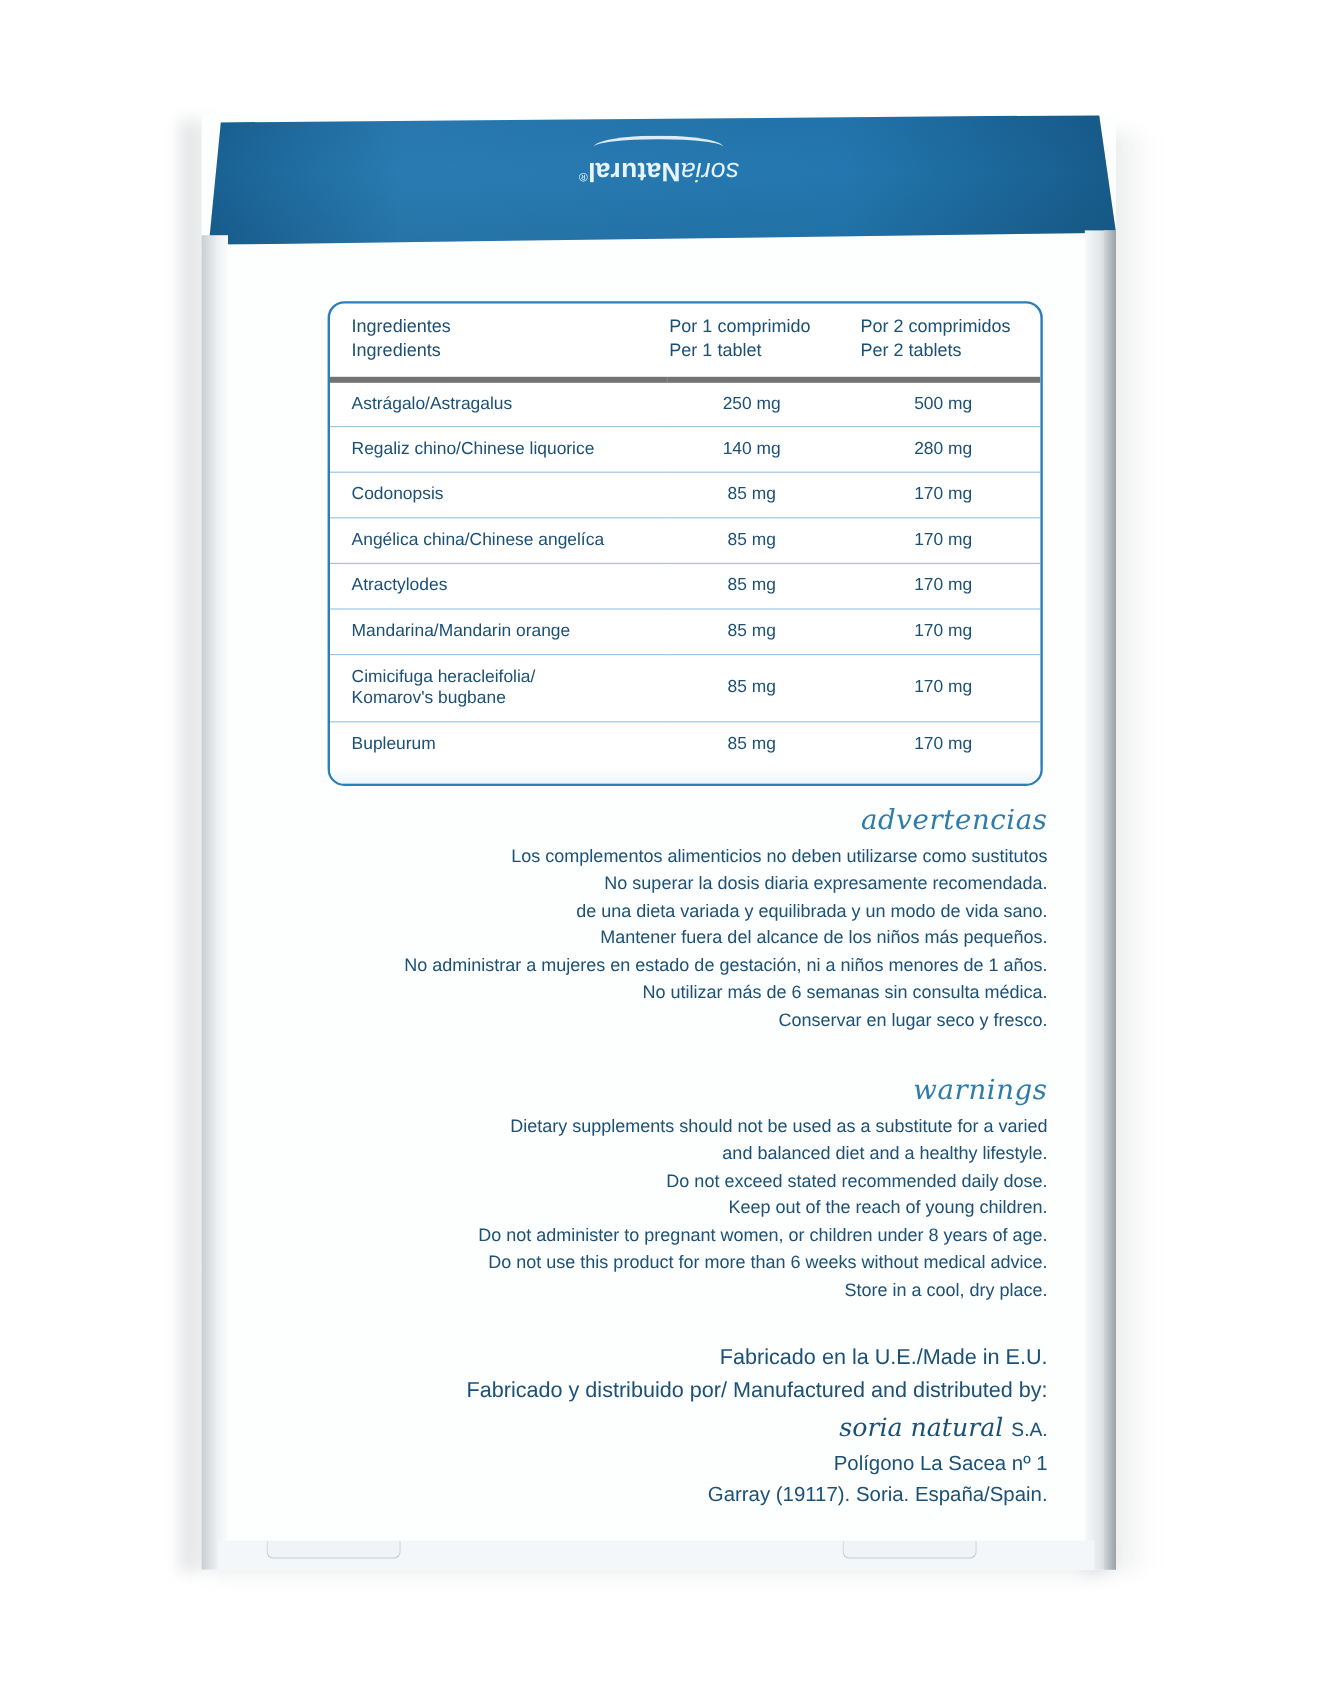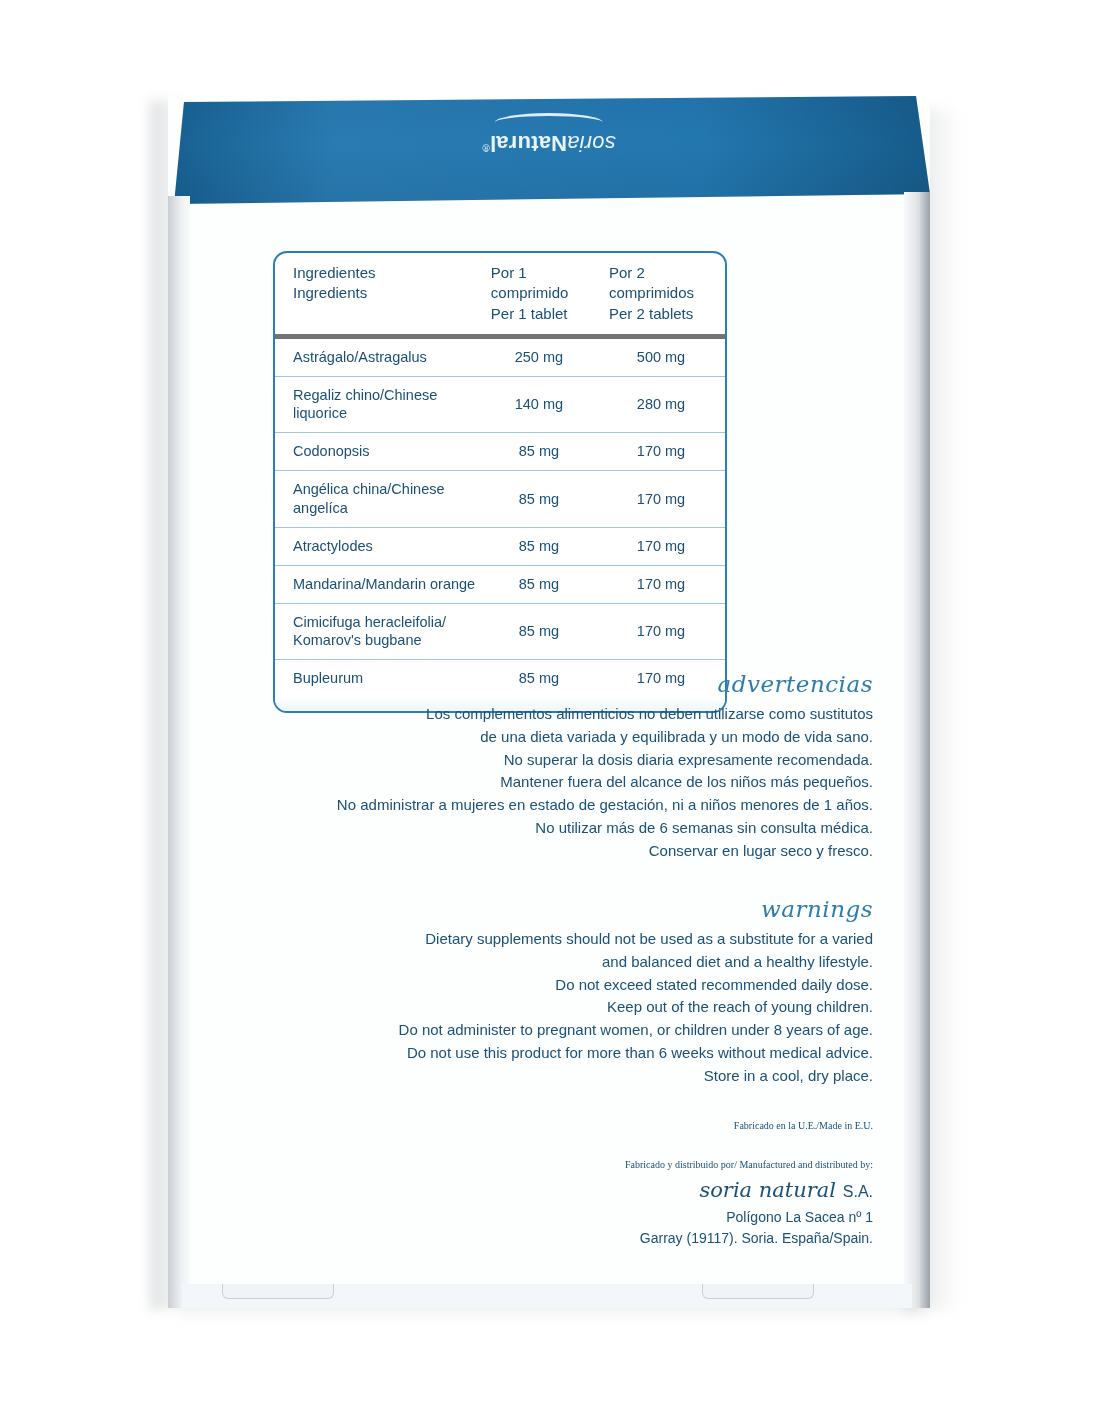--- a/index.html
+++ b/index.html
@@ -152,21 +152,21 @@
     border-right: 1px solid #c9d0d5;
     border-radius: 0 0 6px 6px;
     background: #f0f4f6;
   }
 
   
   .ingredients-card {
     position: absolute;
     left: 105px;
     top: 155px;
-    width: 454px;
+    width: 596px;
     border: 2px solid #2a7fb8;
     border-radius: 14px;
     background: #ffffff;
     box-sizing: border-box;
     padding: 0;
     overflow: hidden;
   }
   .ing-table {
     width: 100%;
     border-collapse: collapse;
@@ -216,38 +216,37 @@
     color: #2f7cab;
     margin-bottom: 6px;
     letter-spacing: 0.5px;
   }
   .para-line {
     font-size: 15px;
     line-height: 1.52;
     color: #1b5077;
   }
   .small-line {
-    font-size: 10px;
+    font-size: 18px;
     line-height: 1.5;
     color: #1b5077;
-    font-family: Liberation Serif, serif;
   }
   .maker-name {
     font-family: "DejaVu Serif", serif;
     font-style: italic;
     font-size: 21px;
     color: #1b5077;
   }
   .maker-name .sa {
     font-family: "Liberation Sans", sans-serif;
     font-style: normal;
     font-size: 16px;
   }
   .addr {
-    font-size: 14px;
+    font-size: 17px;
     line-height: 1.5;
     color: #1b5077;
   }
 </style>
 </head>
 <body>
 
 <div id="photo">
 
   <div class="box-shadow-left"></div>
@@ -328,22 +327,22 @@
             </tr>
           </tbody>
       </table>
       <div class="card-bottom-fade"></div>
     </div>
 
     <div class="text-block" style="top: 575px;">
       <div class="script-title">advertencias</div>
       <div id="adv-lines">
           <div class="para-line">Los complementos alimenticios no deben utilizarse como sustitutos</div>
+          <div class="para-line">No superar la dosis diaria expresamente recomendada.</div>
           <div class="para-line">de una dieta variada y equilibrada y un modo de vida sano.</div>
-          <div class="para-line">No superar la dosis diaria expresamente recomendada.</div>
           <div class="para-line">Mantener fuera del alcance de los niños más pequeños.</div>
           <div class="para-line">No administrar a mujeres en estado de gestación, ni a niños menores de 1 años.</div>
           <div class="para-line">No utilizar más de 6 semanas sin consulta médica.</div>
           <div class="para-line">Conservar en lugar seco y fresco.</div>
         </div>
     </div>
 
     <div class="text-block" style="top: 800px;">
       <div class="script-title">warnings</div>
       <div id="warn-lines">
@@ -352,21 +351,21 @@
           <div class="para-line">Do not exceed stated recommended daily dose.</div>
           <div class="para-line">Keep out of the reach of young children.</div>
           <div class="para-line">Do not administer to pregnant women, or children under 8 years of age.</div>
           <div class="para-line">Do not use this product for more than 6 weeks without medical advice.</div>
           <div class="para-line">Store in a cool, dry place.</div>
         </div>
     </div>
 
     <div class="text-block" style="top: 1022px;">
       <div class="small-line">Fabricado en la U.E./Made in E.U.</div>
-      <div class="small-line" style="margin-top: 24px;">Fabricado y distribuido por/ Manufactured and distributed by:</div>
+      <div class="small-line" style="">Fabricado y distribuido por/ Manufactured and distributed by:</div>
       <div class="maker-name" style="margin-top: 6px;">
         <span>soria natural</span>
         <span class="sa">S.A.</span>
       </div>
       <div class="addr" style="margin-top: 5px;">Polígono La Sacea nº 1</div>
       <div class="addr">Garray (19117). Soria. España/Spain.</div>
     </div>
 
     <div class="bottom-flaps">
       <div class="notch" style="left: 40px;"></div>

